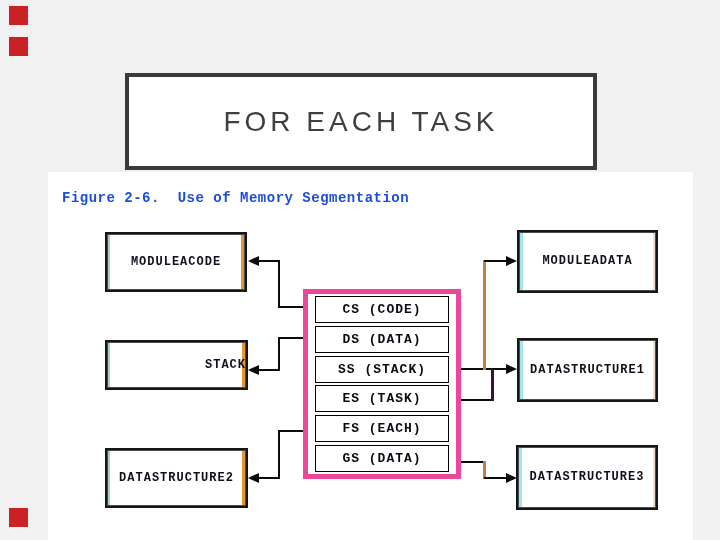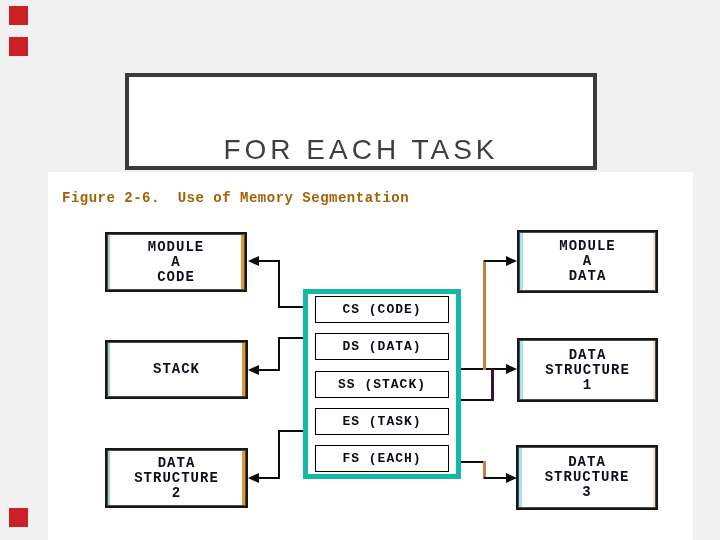--- a/index.html
+++ b/index.html
@@ -3,47 +3,47 @@
 <meta charset="utf-8">
 <style>
   html,body{margin:0;padding:0;background:#e8e8e8;}
   .slide{position:relative;width:720px;height:540px;background:#f1f1f2;overflow:hidden;
          font-family:"Liberation Sans",sans-serif;}
   .accent-square{position:absolute;width:19px;height:19px;background:#cb2026;}
   .sq1{left:9px;top:6px;} .sq2{left:9px;top:37px;} .sq3{left:9px;top:508px;}
 
   .title-box{position:absolute;left:125px;top:73px;width:472px;height:97px;
              background:#ffffff;border:4px solid #3a3a3a;box-sizing:border-box;
-             display:flex;align-items:flex-end;justify-content:center;}
+             display:flex;align-items:center;justify-content:center;}
   .title-text{font-size:28px;color:#3f3f3f;letter-spacing:4px;font-weight:normal;
               font-family:"Liberation Sans",sans-serif;white-space:pre;}
 
   .figure-panel{position:absolute;left:48px;top:172px;width:645px;height:368px;background:#ffffff;}
 
   .caption{position:absolute;left:62px;top:190px;font-family:"Liberation Mono",monospace;
-           font-weight:bold;font-size:14px;color:#a16207;white-space:pre;letter-spacing:0.5px;}
+           font-weight:bold;font-size:14px;color:#1d4ed8;white-space:pre;letter-spacing:0.5px;}
 
   .seg-box{position:absolute;box-sizing:border-box;border:2px solid #161616;
            box-shadow:inset 0 0 0 1px #4a4a4a;
-           display:flex;flex-direction:column;align-items:center;justify-content:center;
-           font-family:"Liberation Mono",monospace;font-weight:bold;font-size:14px;
+           display:flex;flex-direction:row;align-items:center;justify-content:center;
+           font-family:"Liberation Mono",monospace;font-weight:bold;font-size:12px;
            line-height:15px;color:#10101c;letter-spacing:1px;text-align:center;}
   .seg-left{background:linear-gradient(to right,#a9cfc9 0,#a9cfc9 3px,#ffffff 3px,
             #ffffff calc(100% - 4px),#de9b35 calc(100% - 4px),#de9b35 100%);}
   .seg-right{background:linear-gradient(to right,#a5e3ed 0,#a5e3ed 4px,#ffffff 4px,
              #ffffff calc(100% - 3px),#eee2cf calc(100% - 3px),#eee2cf 100%);}
   .box-a{left:105px;top:232px;width:142px;height:60px;}
-  .box-b{left:105px;top:340px;width:143px;height:59px;}
+  .box-b{left:105px;top:340px;width:143px;height:50px;justify-content:flex-end;}
   .box-c{left:105px;top:448px;width:143px;height:60px;}
   .box-d{left:517px;top:230px;width:141px;height:63px;}
   .box-e{left:517px;top:338px;width:141px;height:64px;}
   .box-f{left:516px;top:445px;width:142px;height:65px;}
 
   .reg-frame{position:absolute;left:303px;top:289px;width:158px;height:190px;
-             box-sizing:border-box;border:5px solid #14b8a6;background:#ffffff;
+             box-sizing:border-box;border:5px solid #ec4899;background:#ffffff;
              padding:2px 7px;display:flex;flex-direction:column;justify-content:space-between;}
   .reg-cell{height:27px;box-sizing:border-box;border:1px solid #000000;background:#ffffff;
             display:flex;align-items:center;justify-content:center;
             font-family:"Liberation Mono",monospace;font-weight:bold;font-size:13px;
             color:#0a0a14;letter-spacing:1px;white-space:pre;}
 
   .ln{position:absolute;background:#0b0b0b;}
   .ln-orange{position:absolute;background:#c28045;}
   .ln-purple{position:absolute;background:#3b1230;}
   .arrow-l{position:absolute;width:0;height:0;border-top:5px solid transparent;
@@ -97,20 +97,21 @@
     <span>STRUCTURE</span>
     <span>3</span>
   </div>
 
   <div class="reg-frame">
     <div class="reg-cell">CS (CODE)</div>
     <div class="reg-cell">DS (DATA)</div>
     <div class="reg-cell">SS (STACK)</div>
     <div class="reg-cell">ES (TASK)</div>
     <div class="reg-cell">FS (EACH)</div>
+    <div class="reg-cell">GS (DATA)</div>
   </div>
 
   <div class="ln" style="left:280px;top:306px;width:23px;height:2px"></div>
   <div class="ln" style="left:278px;top:260px;width:2px;height:48px"></div>
   <div class="ln" style="left:258px;top:260px;width:22px;height:2px"></div>
   <div class="arrow-l" style="left:248px;top:256px;"></div>
 
   <div class="ln" style="left:280px;top:337px;width:23px;height:2px"></div>
   <div class="ln" style="left:278px;top:337px;width:2px;height:34px"></div>
   <div class="ln" style="left:258px;top:369px;width:22px;height:2px"></div>

